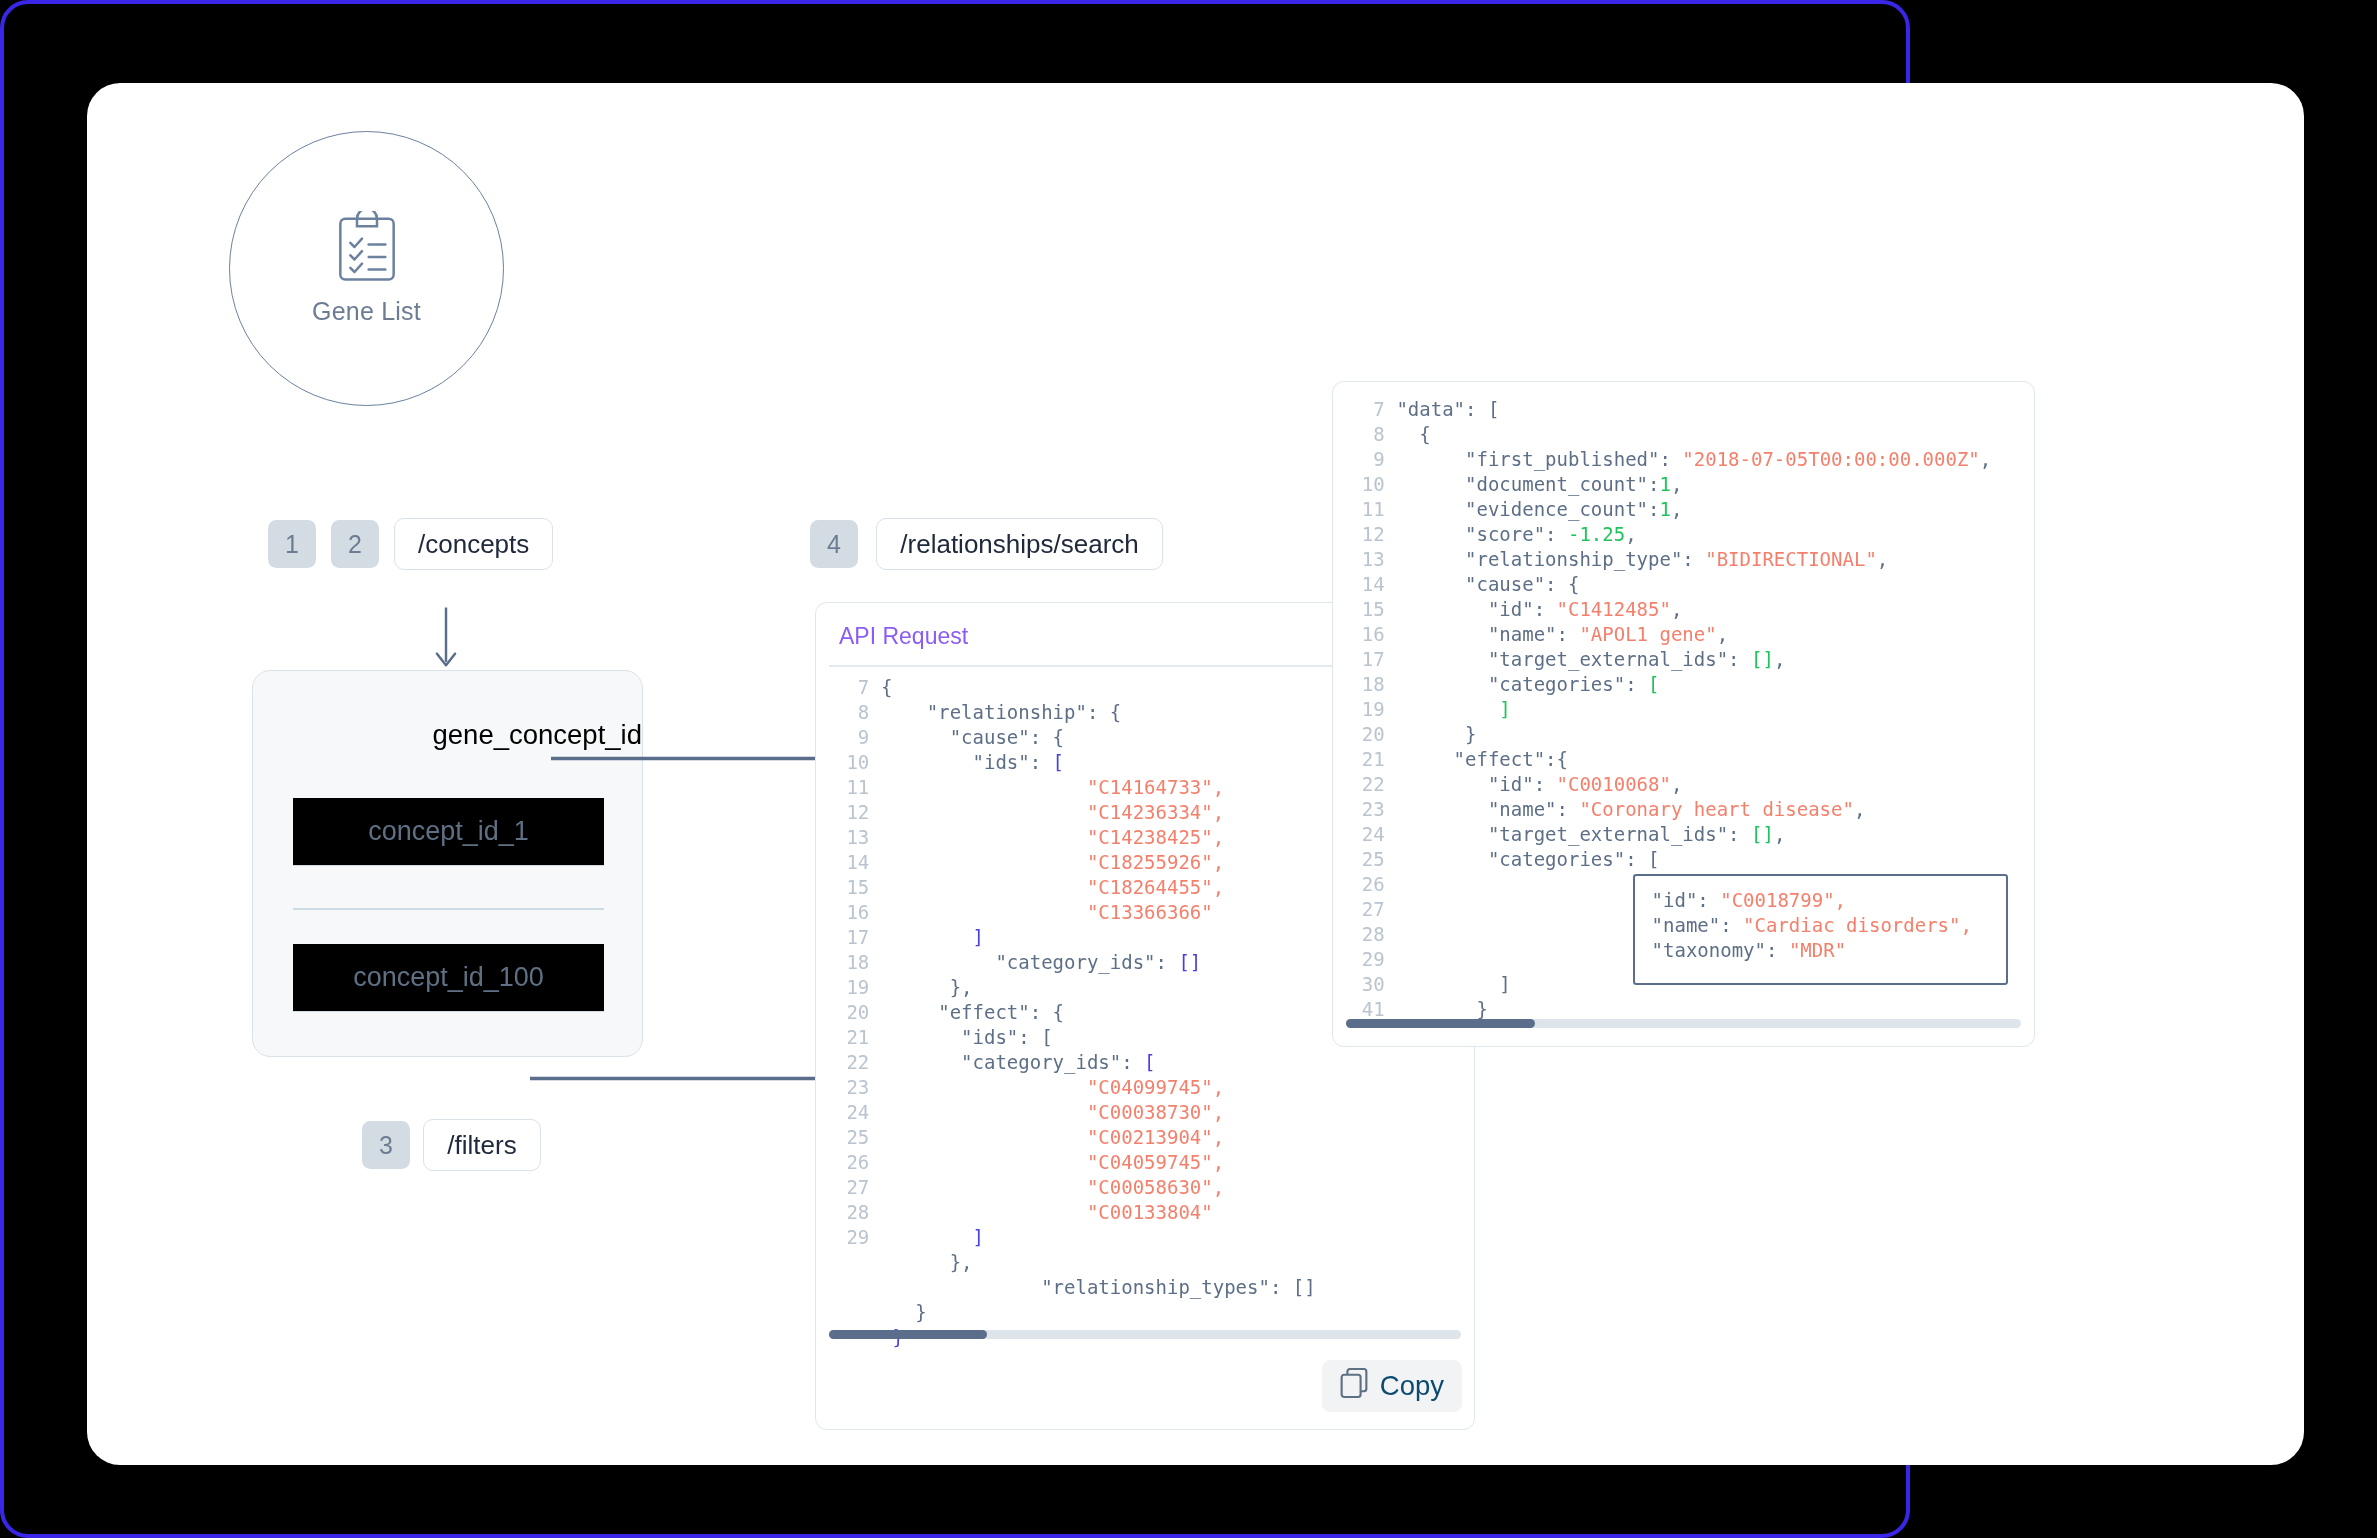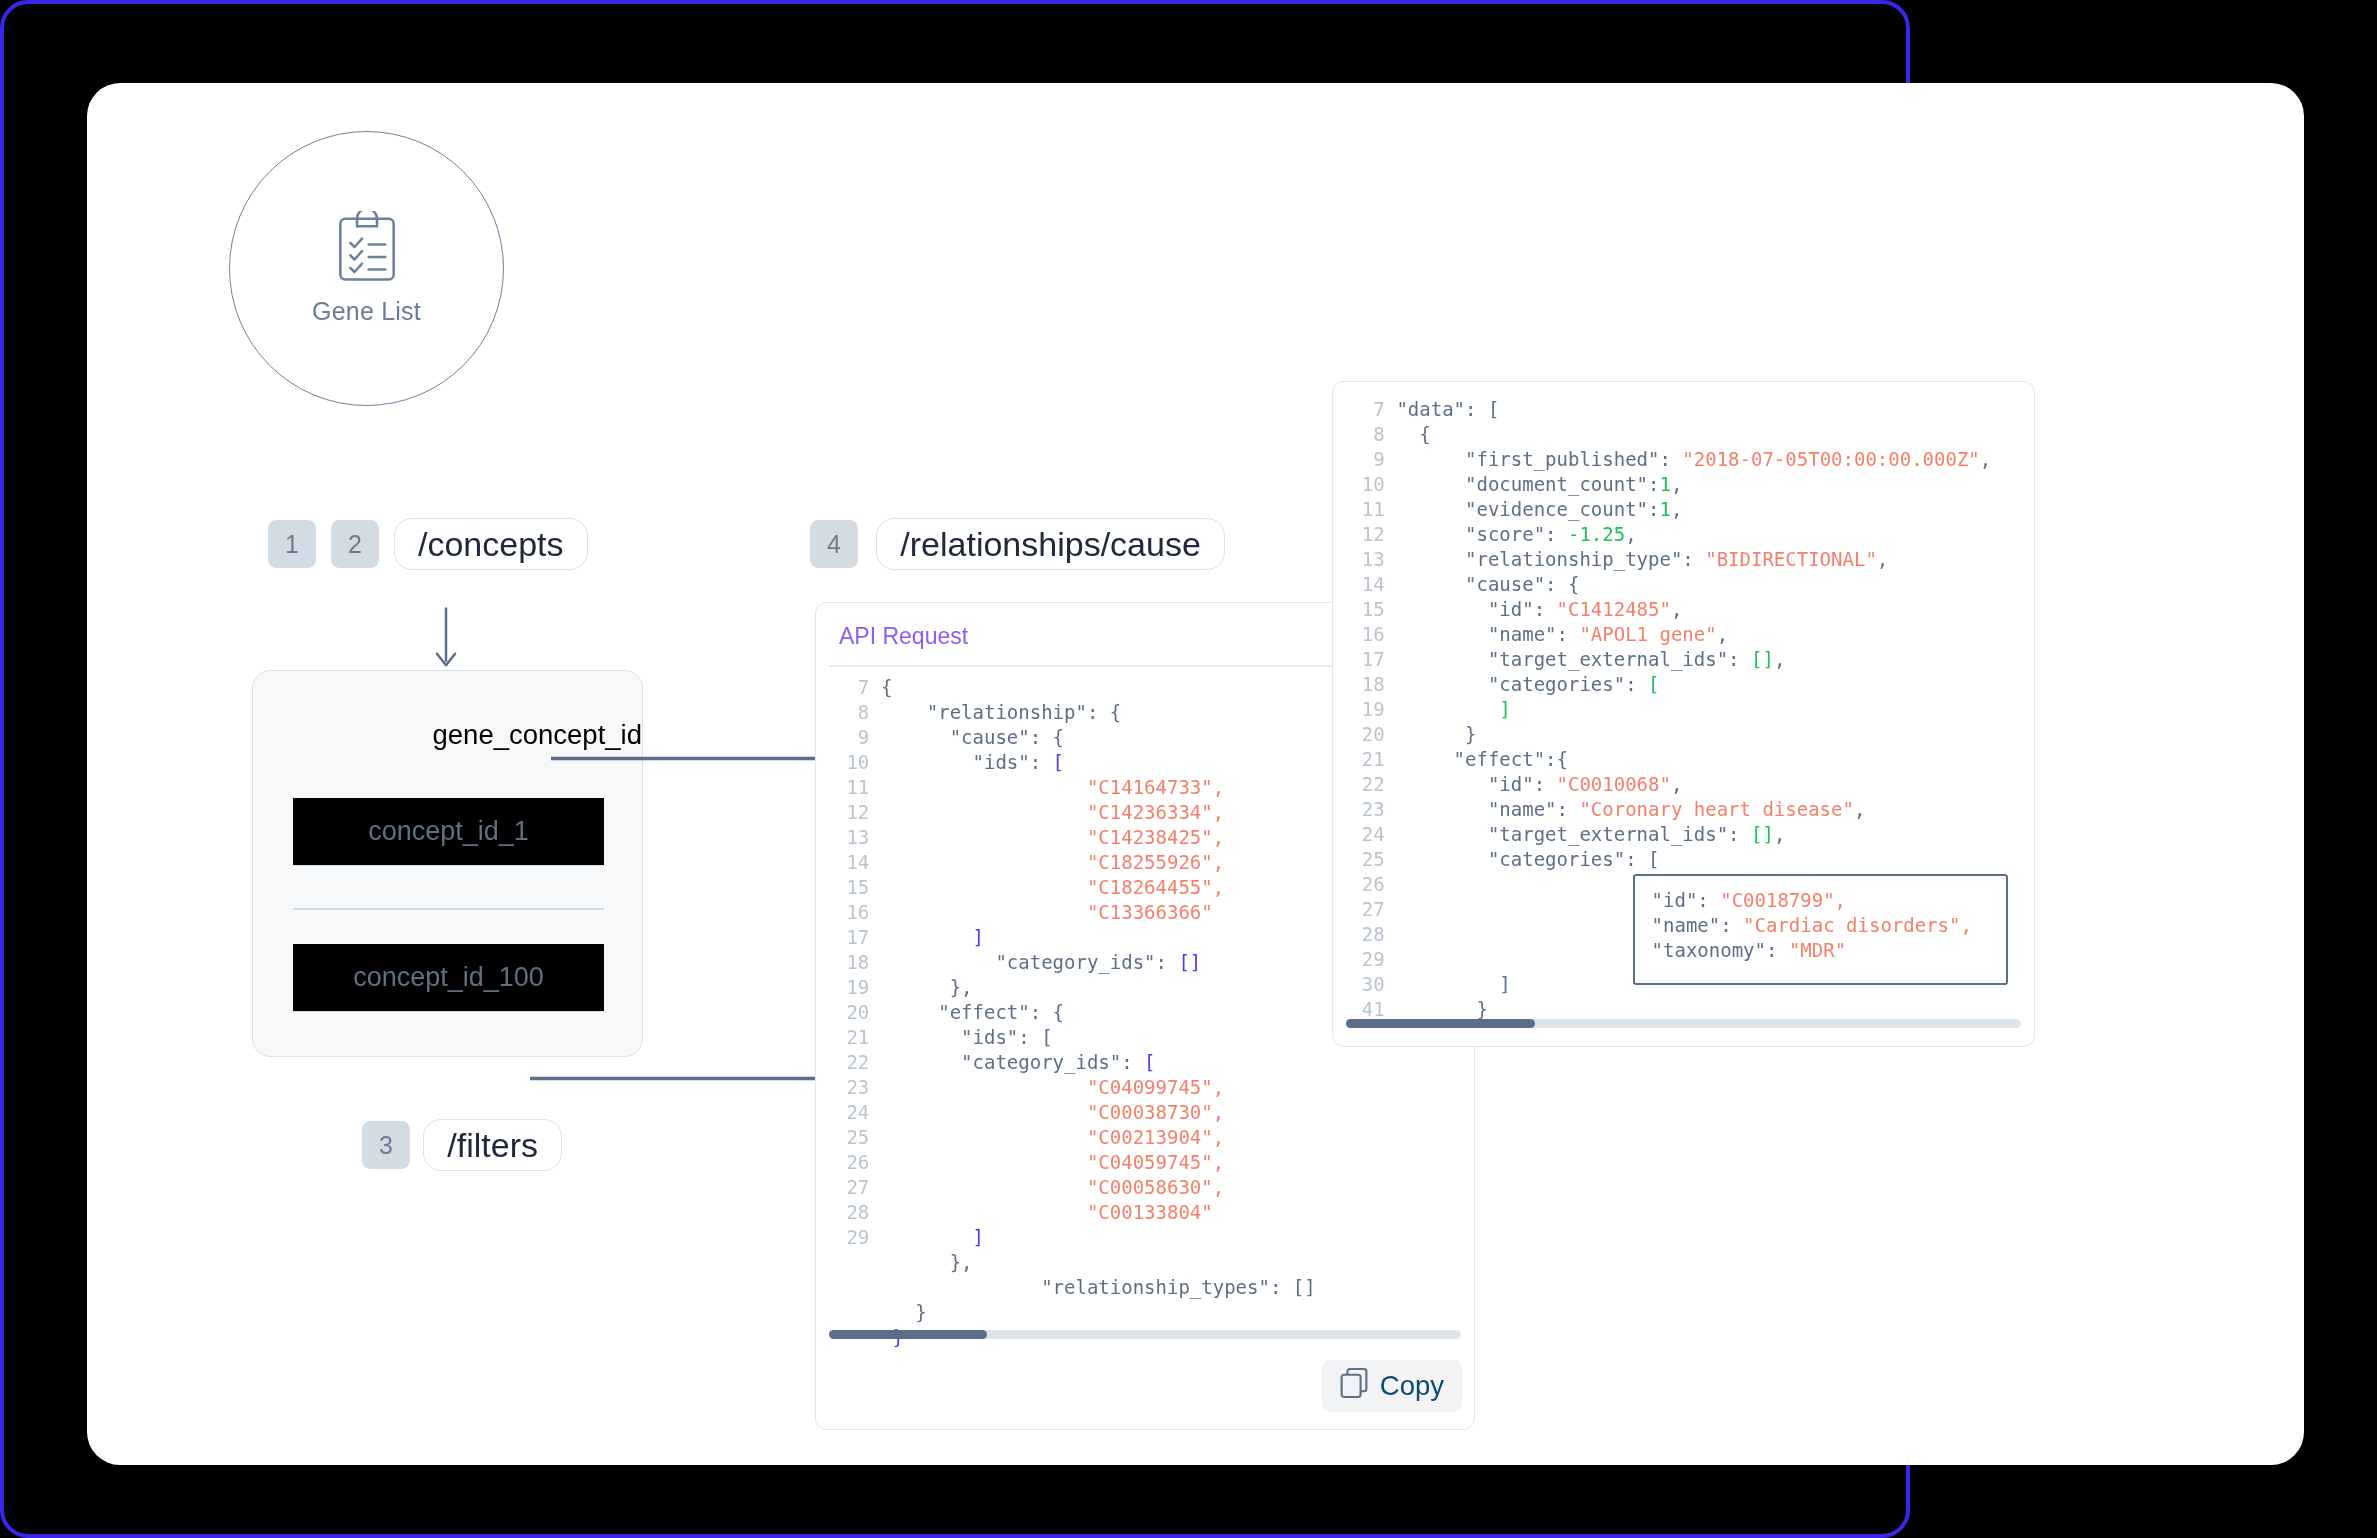--- a/index.html
+++ b/index.html
@@ -44,25 +44,25 @@
   .step-badge {
     background: #d3dce3;
     border-radius: 8.3px;
     width: 48px; height: 48px;
     display: flex; align-items: center; justify-content: center;
     font-size: 25px; color: #6c7d93;
   }
   .pill {
     background: #ffffff;
     border: 1.7px solid #d9e2e8;
-    border-radius: 18px;
+    border-radius: 10px;
     height: 52px;
     display: flex; align-items: center; justify-content: center;
     padding: 0 23px;
-    font-size: 34px; color: #20293b;
+    font-size: 26px; color: #20293b;
   }
 
   .row-12 {
     position: absolute; left: 181px; top: 435px;
     display: flex; align-items: center; gap: 15px;
   }
   .row-3 {
     position: absolute; left: 275px; top: 1036px;
     display: flex; align-items: center; gap: 13.3px;
   }
@@ -228,21 +228,21 @@
       <div class="id-field f2">concept_id_100</div>
     </div>
 
     <div class="row-3">
       <div class="step-badge">3</div>
       <div class="pill">/filters</div>
     </div>
 
     <div class="row-4">
       <div class="step-badge">4</div>
-      <div class="pill">/relationships/cause</div>
+      <div class="pill">/relationships/search</div>
     </div>
 
     <span class="conn" style="left:464px; top:663px; width:474px;">
       <svg width="474" height="25" viewBox="0 0 570 30" fill="none" stroke="#5a6e8c" stroke-width="4">
         <line x1="0" y1="15" x2="556" y2="15"></line>
         <path d="M544 4 L562 15 L544 26" stroke-linecap="round" stroke-linejoin="round" fill="none"></path>
       </svg>
     </span>
 
     <span class="conn" style="left:443px; top:983px; width:495px;">

